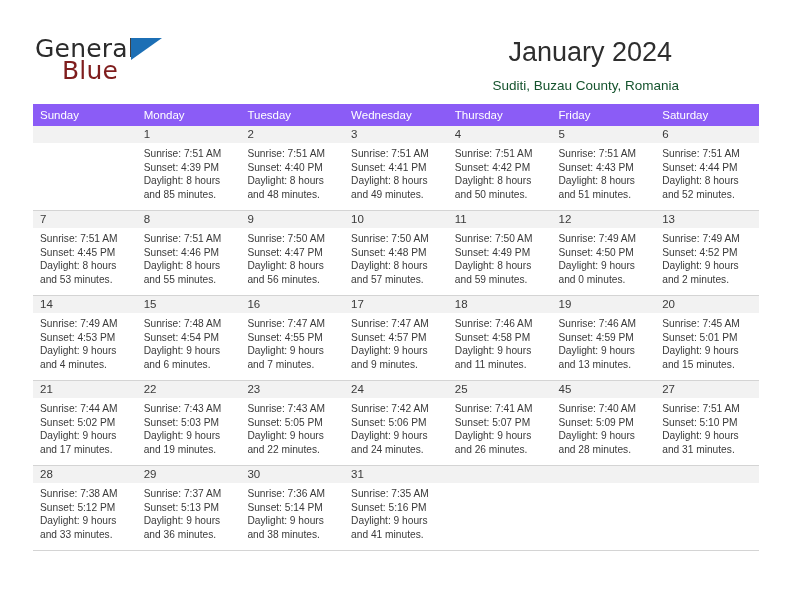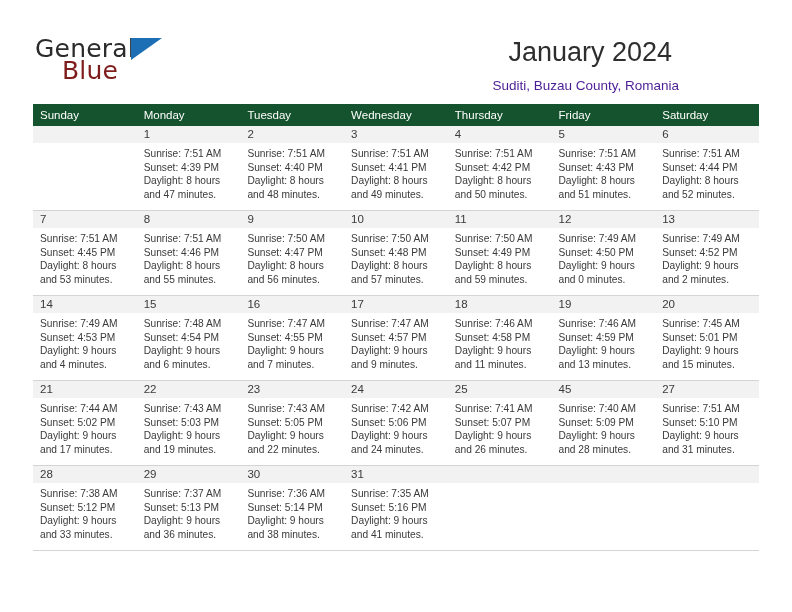--- a/index.html
+++ b/index.html
@@ -73,37 +73,37 @@
   .cal-title {
     font-size: 27px;
     color: #2e2e2e;
     line-height: 34px;
     font-weight: normal;
     margin: 7px;
     white-space: nowrap;
   }
   .cal-subtitle {
     font-size: 13.5px;
-    color: #4c1d95;
+    color: #14532d;
     line-height: 20px;
     margin: 6px 0 0 0;
     white-space: nowrap;
   }
 
   
   .calendar {
     position: absolute;
     left: 33px;
     top: 104px;
     width: 726px;
     border-collapse: collapse;
     table-layout: fixed;
   }
   .calendar th {
-    background: #14532d;
+    background: #8b5cf6;
     color: #ffffff;
     font-weight: normal;
     font-size: 11.5px;
     text-align: left;
     padding: 5px 0 5px 7px;
     height: 11px;
     border: none;
   }
   .calendar td {
     vertical-align: top;
@@ -175,21 +175,21 @@
               <div class="daynum-bar"></div>
             </div>
           </td>
           <td>
             <div class="cell">
               <div class="daynum-bar">1</div>
               <div class="lines">
                 <div>Sunrise: 7:51 AM</div>
                 <div>Sunset: 4:39 PM</div>
                 <div>Daylight: 8 hours</div>
-                <div>and 47 minutes.</div>
+                <div>and 85 minutes.</div>
               </div>
             </div>
           </td>
           <td>
             <div class="cell">
               <div class="daynum-bar">2</div>
               <div class="lines">
                 <div>Sunrise: 7:51 AM</div>
                 <div>Sunset: 4:40 PM</div>
                 <div>Daylight: 8 hours</div>

